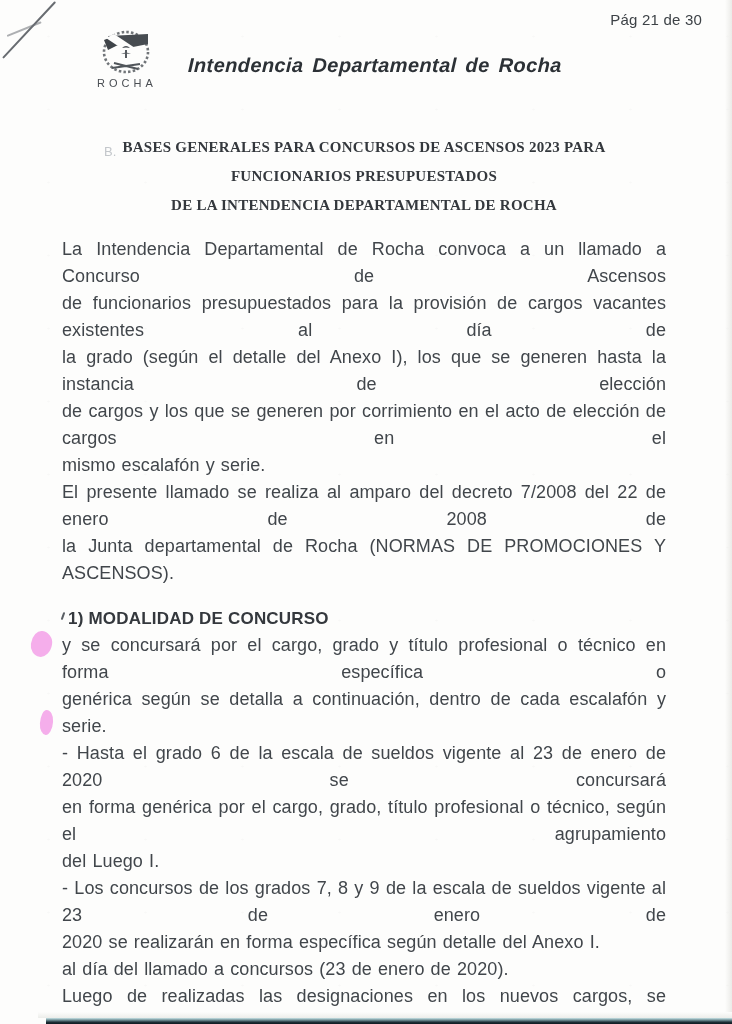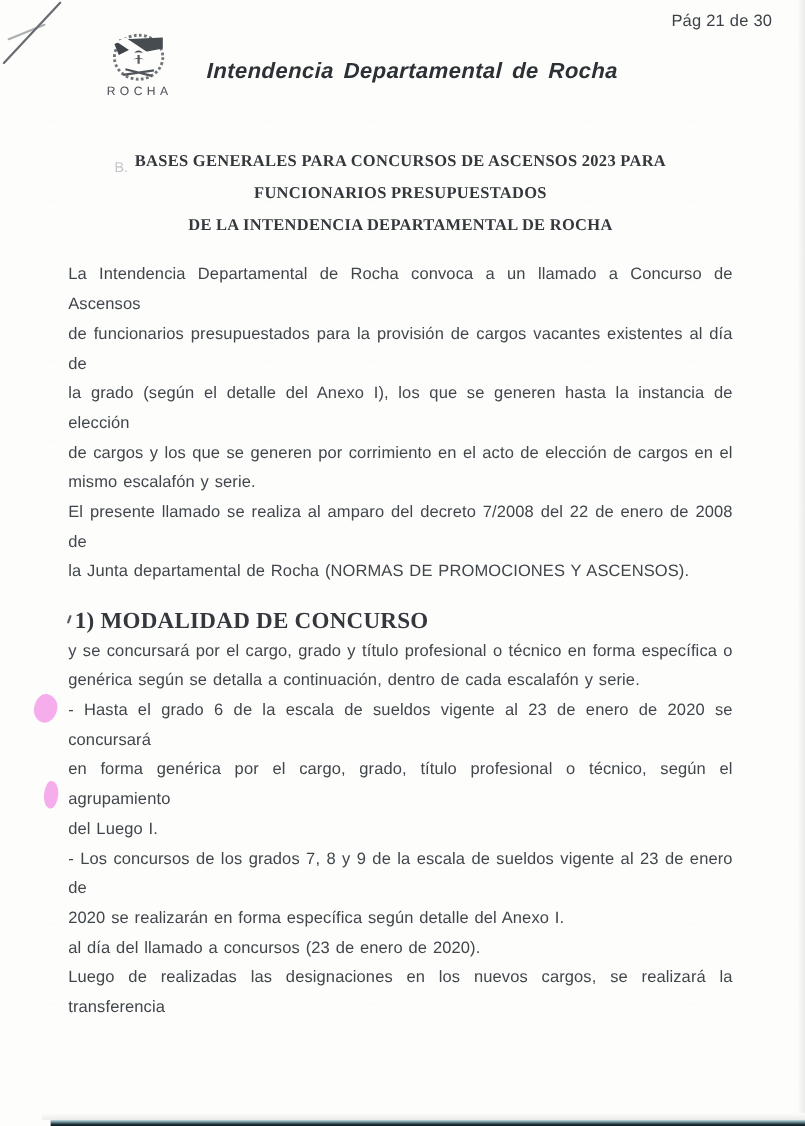--- a/index.html
+++ b/index.html
@@ -17,25 +17,25 @@
   .logo svg{ display:block; margin:0 auto;}
   .logo-word{ font-size:11px; letter-spacing:4px; color:#4a4e53; margin-top:1px; padding-left:3px;}
   .brand{
     position:absolute; left:188px; top:54px; font-size:20px; font-weight:bold; font-style:italic;
     color:#2c3136; letter-spacing:.4px; word-spacing:3px; transform:skewX(-2deg);
   }
   
   .flow{ position:absolute; left:62px; top:133px; width:604px;}
   .doc-title{ font-weight:bold; font-size:15px; color:#34383d; letter-spacing:.25px; line-height:29px;}
   .doc-title .line{ text-align:center; text-align-last:center;font-family:Liberation Serif, serif;}
-  .para{ font-size:15px; line-height:27px; letter-spacing:.1px; word-spacing:1px; color:#41464b;}
+  .para{ font-size:18px; line-height:27px; letter-spacing:.1px; word-spacing:1px; color:#41464b;}
   .para .line{ text-align:justify; text-align-last:justify;}
   .para .line-last{ text-align-last:left;}
   .p1{ margin-top:16px;}
-  .heading{ font-weight:bold; font-size:21px; color:#34383d; line-height:27px; letter-spacing:.2px;font-family:Liberation Serif, serif;}
+  .heading{ font-weight:bold; font-size:17px; color:#34383d; line-height:27px; letter-spacing:.2px;}
   .h1{ margin-top:18px;}
   .tick{ display:inline-block; width:2px; height:8px; background:#5a5f64; transform:rotate(20deg);
          margin-right:4px; vertical-align:4px; border-radius:1px;}
   
   .stroke-a{ position:absolute; left:3px; top:57px; width:77px; height:2.4px; background:#53585d;
              transform:rotate(-47deg); transform-origin:left center; border-radius:2px; opacity:.88;}
   .stroke-b{ position:absolute; left:7px; top:35px; width:37px; height:2px; background:#6b7075;
              transform:rotate(-22deg); transform-origin:left center; border-radius:2px; opacity:.55;}
   .bleed-b{ position:absolute; left:104px; top:144px; font-size:13px; color:#c3c7cb;}
   .highlight{ position:absolute; border-radius:45% 55% 50% 50%/55% 45% 55% 45%; opacity:.8;}

